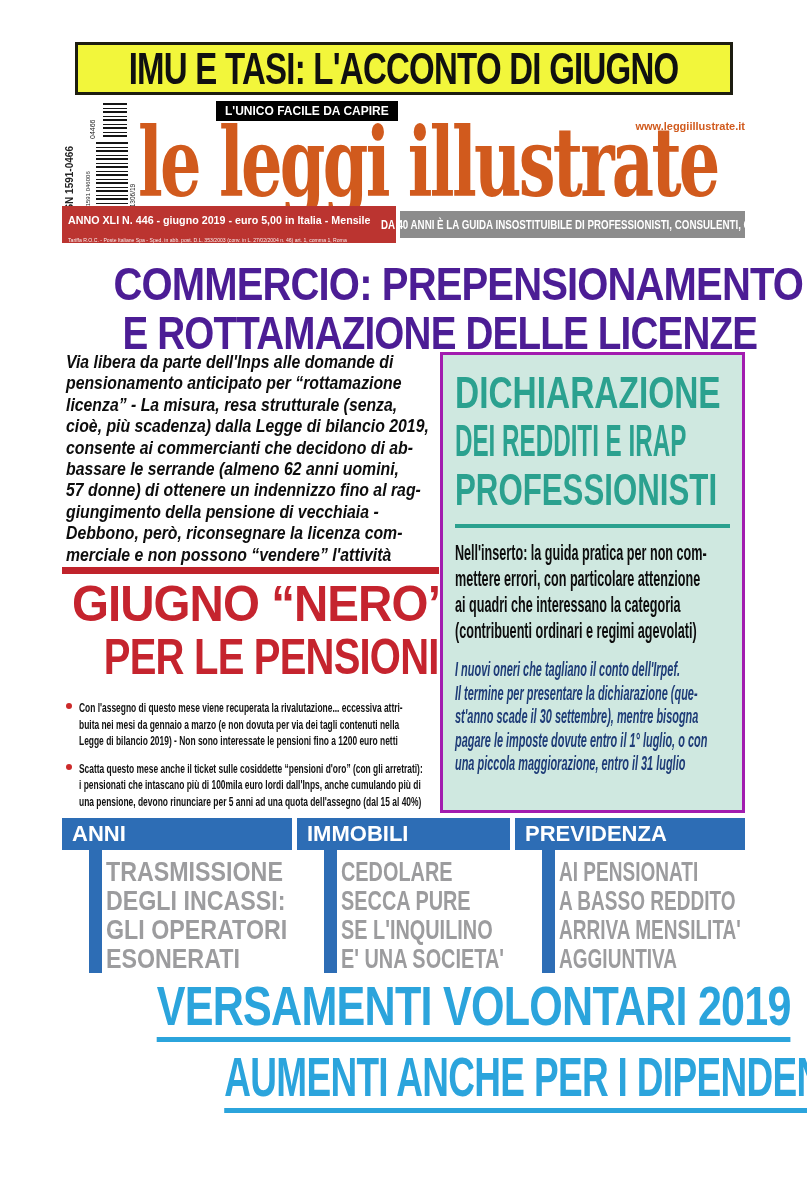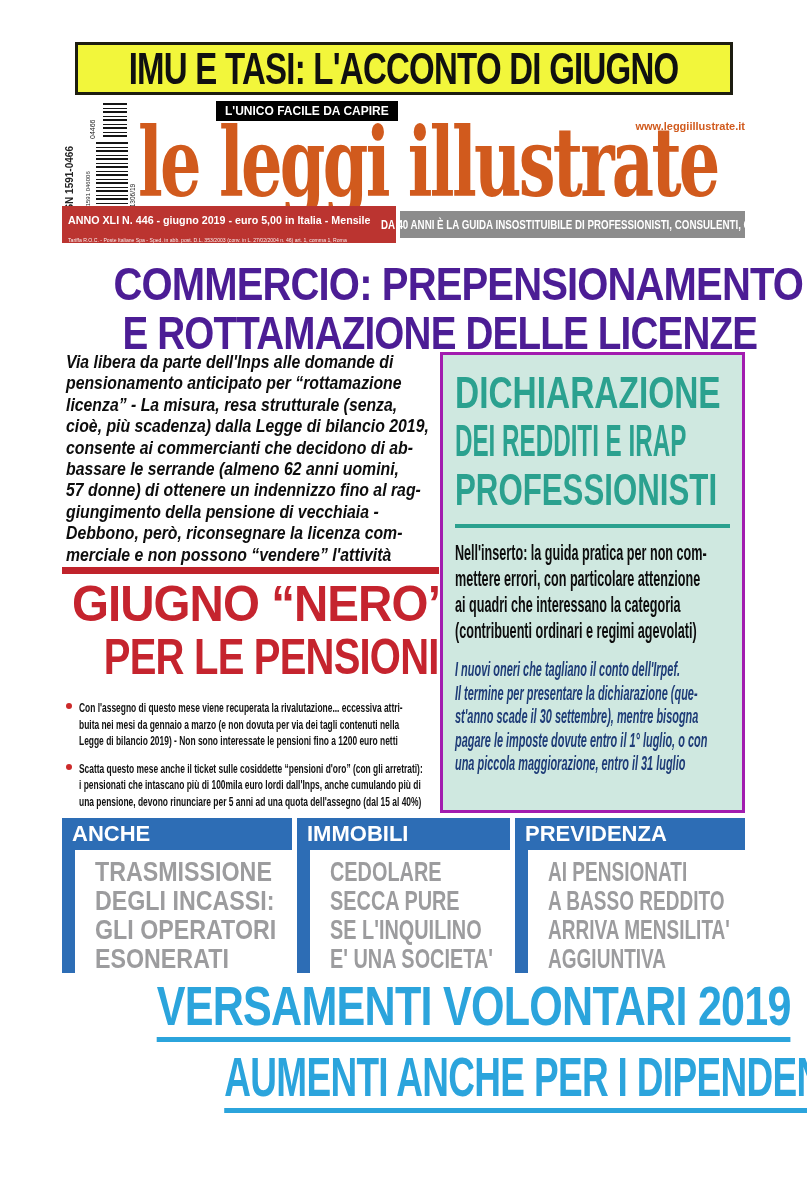--- a/index.html
+++ b/index.html
@@ -77,21 +77,21 @@
   .tax-rule{height:4px;background:#2ba18f;margin:10px 0 12px;width:100%;}
   .tax-box .p1{width:480px;transform:scaleX(.573);transform-origin:0 0;
     font-weight:bold;font-size:22px;line-height:26px;color:#0d0d0d;white-space:pre-line;}
   .tax-box .p2{margin-top:14px;width:490px;transform:scaleX(.561);transform-origin:0 0;
     font-weight:bold;font-style:italic;font-size:19.5px;line-height:23.5px;color:#1e3c77;white-space:pre-line;}
 
   
   .section{top:818px;}
   .section .hdr{height:32px;background:#2d6db5;color:#fff;font-size:22px;font-weight:bold;
     display:flex;align-items:center;padding-left:10px;}
-  .section .body{border-left:13px solid #2d6db5;padding:7px 0 0 20px;min-height:118px;box-sizing:border-box;}
+  .section .body{border-left:13px solid #2d6db5;padding:7px 0 0 4px;min-height:118px;box-sizing:border-box;margin-left:27px;}
   .section .body .inner{font-weight:bold;font-size:28px;line-height:29px;color:#9c9c9e;
     white-space:pre-line;transform-origin:0 0;}
   .sec1{left:62px;width:230px;}  .sec1 .inner{width:260px;transform:scaleX(.83);}
   .sec2{left:297px;width:213px;} .sec2 .inner{width:270px;transform:scaleX(.71);}
   .sec3{left:515px;width:230px;} .sec3 .inner{width:305px;transform:scaleX(.68);}
 
   
   .bottom-banner{left:62px;top:978px;width:683px;text-align:left;color:#2ba4dc;
     font-weight:bold;font-size:56px;line-height:1.0;}
   .bottom-banner .hl{display:inline-block;white-space:nowrap;letter-spacing:-1px;
@@ -175,21 +175,21 @@
 ai quadri che interessano la categoria
 (contribuenti ordinari e regimi agevolati)</div>
     <div class="p2">I nuovi oneri che tagliano il conto dell'Irpef.
 Il termine per presentare la dichiarazione (que-
 st'anno scade il 30 settembre), mentre bisogna
 pagare le imposte dovute entro il 1° luglio, o con
 una piccola maggiorazione, entro il 31 luglio</div>
   </div>
 
   <div class="abs section sec1">
-    <div class="hdr">ANCHE</div>
+    <div class="hdr">ANNI</div>
     <div class="body">
       <div class="inner">TRASMISSIONE
 DEGLI INCASSI:
 GLI OPERATORI
 ESONERATI</div>
     </div>
   </div>
   <div class="abs section sec2">
     <div class="hdr">IMMOBILI</div>
     <div class="body">

